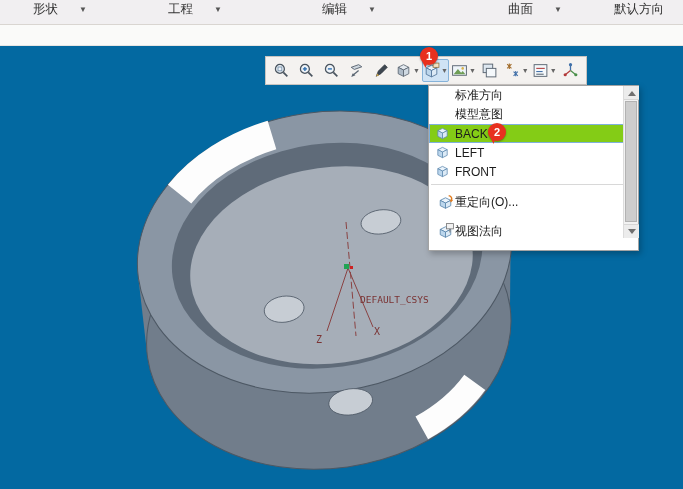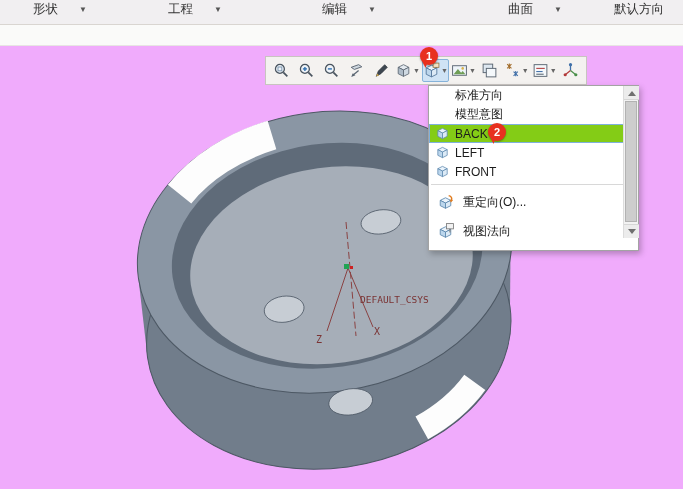--- a/index.html
+++ b/index.html
@@ -10,21 +10,21 @@
   
   .ribbon { position:absolute; left:0; top:0; width:683px; height:25px;
     background:#f1eff1; border-bottom:1px solid #d9d5d1; z-index:4; }
   .ribbon-tab { position:absolute; top:0; height:19px; display:flex; align-items:center;
     gap:21px; font-size:12.5px; color:#333; cursor:default; white-space:nowrap; }
   .ribbon-tab .caret { font-size:8px; color:#555; }
   .subbar { position:absolute; left:0; top:25px; width:683px; height:21px;
     background:#fafaf9; border-bottom:1px solid #e7e5e3; z-index:3; }
 
   
-  .canvas { position:absolute; left:0; top:46px; width:683px; height:443px; background:#f0abfc; z-index:1; }
+  .canvas { position:absolute; left:0; top:46px; width:683px; height:443px; background:#0369a1; z-index:1; }
   .canvas svg { position:absolute; left:0; top:-46px; width:683px; height:489px; }
 
   
   .toolbar { position:absolute; left:265px; top:56px; height:29px; display:flex;
     align-items:center; gap:1px; padding:2px 3px; background:#f4f2f0;
     border:1px solid #c8c4c0; z-index:6; }
   .tbtn { height:23px; min-width:24px; display:flex; align-items:center; justify-content:center;
     gap:1px; border:1px solid transparent; border-radius:2px; background:transparent; }
   .tbtn svg { width:17px; height:17px; }
   .tbtn .dcaret { font-size:7px; color:#666; }
@@ -52,21 +52,21 @@
     background:#f2f2f2; border-left:1px solid #dcdcdc; }
   .sb-arrow { position:absolute; left:0; width:15px; height:14px; display:flex;
     align-items:center; justify-content:center; background:#ececec; }
   .sb-arrow.up { top:0; border-bottom:1px solid #d6d6d6; }
   .sb-arrow.down { bottom:0; border-top:1px solid #d6d6d6; }
   .tri-up { width:0; height:0; border:4px solid transparent; border-bottom:5px solid #6f6f6f; margin-top:-3px; }
   .tri-down { width:0; height:0; border:4px solid transparent; border-top:5px solid #6f6f6f; margin-bottom:-3px; }
   .sb-thumb { position:absolute; left:1px; top:15px; width:12px; height:121px;
     background:#cdcdcd; border:1px solid #b2b2b2; }
   .menu-sep { height:1px; background:#d8d8d8; margin:3px 2px; }
-  .menu-footer-row { height:29px; display:flex; align-items:center; gap:8px; padding-left:7px;
+  .menu-footer-row { height:29px; display:flex; align-items:center; gap:0; padding-left:7px;
     font-size:12px; color:#1c1c1c; white-space:nowrap; }
   .menu-footer-row .ficon { width:19px; height:19px; flex:0 0 19px; }
   .menu-pad { height:4px; }
 </style>
 </head>
 <body>
 
 <div class="app">
 
   <div class="ribbon">

